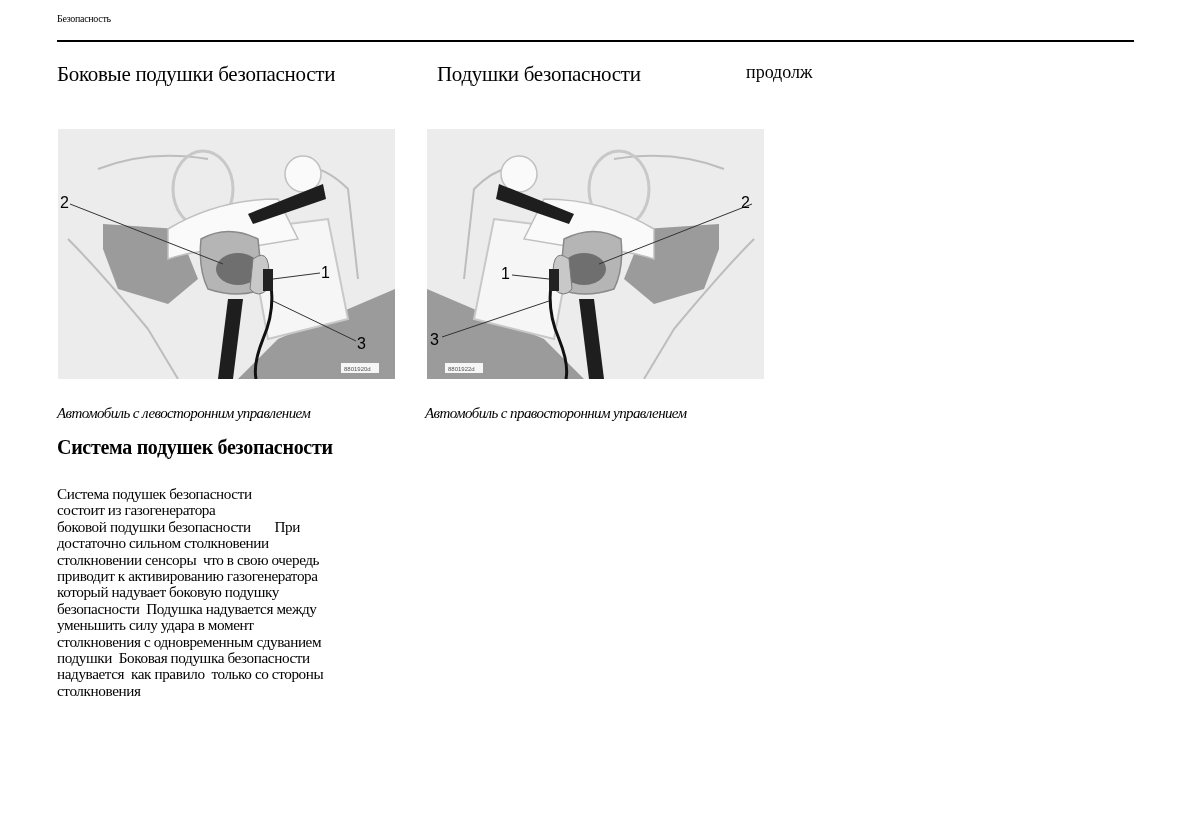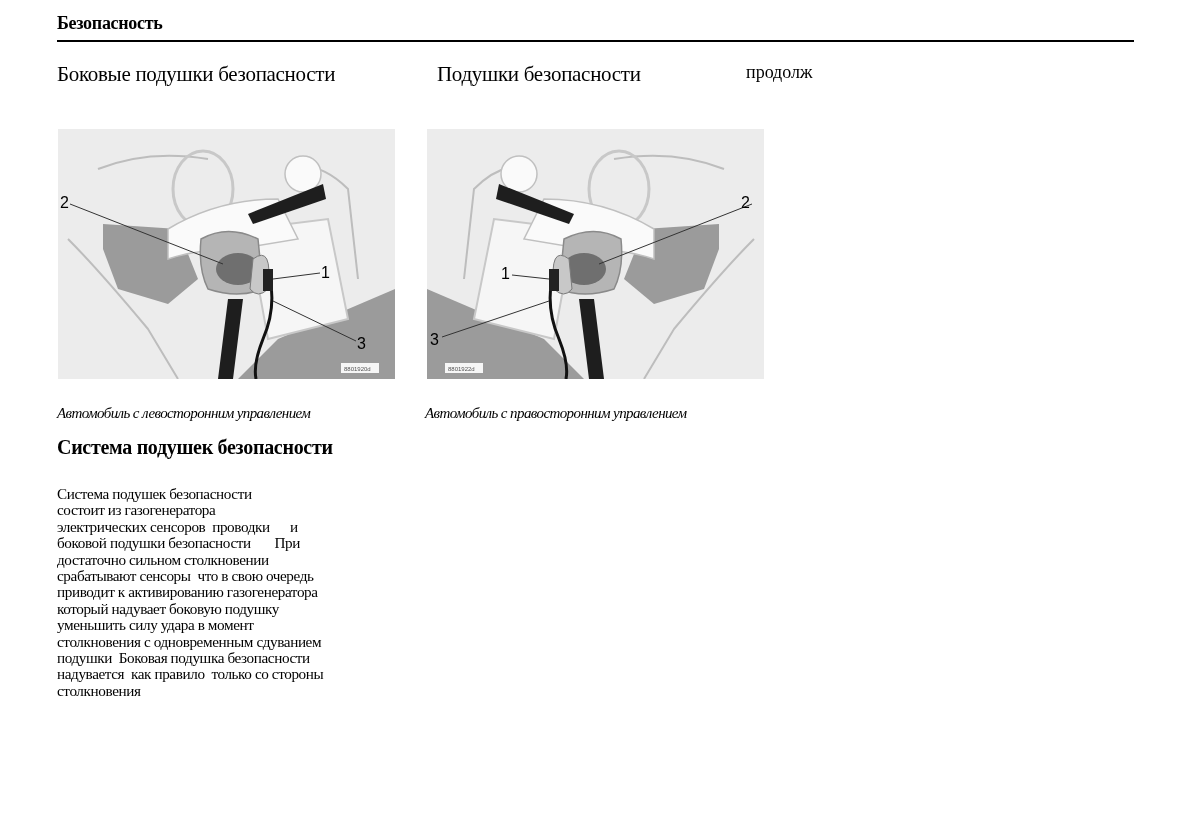--- a/index.html
+++ b/index.html
@@ -1,18 +1,18 @@
 <!DOCTYPE html>
 <html><head>
 <meta charset="utf-8">
 <style>
   html, body { margin:0; padding:0; background:#ffffff; }
   body { width:1190px; height:840px; position:relative; overflow:hidden;
          font-family:"Liberation Serif", "DejaVu Serif", serif; color:#000; }
-  .running-head { position:absolute; left:57px; top:13px; font-size:18px; font-weight:bold; letter-spacing:-0.3px; }
+  .running-head { position:absolute; left:57px; top:13px; font-size:10px; font-weight:normal; letter-spacing:-0.3px; }
   .rule { position:absolute; left:57px; top:40px; width:1077px; height:2px; background:#000; }
   .h1 { position:absolute; top:62px; font-size:21px; font-weight:normal; letter-spacing:-0.3px; white-space:nowrap; }
   .h-left { left:57px; }
   .h-right { left:437px; }
   .cont { position:absolute; left:746px; top:62px; font-size:18px; white-space:nowrap; }
   .figure { position:absolute; top:129px; width:337px; height:250px; background:#ececec; overflow:hidden; }
   .fig-left { left:58px; }
   .fig-right { left:427px; }
   .figure svg { width:100%; height:100%; display:block; }
   .caption { position:absolute; top:405px; font-size:15px; font-style:italic; letter-spacing:-0.6px; white-space:nowrap; }
@@ -100,24 +100,24 @@
 </div>
 
 <div class="caption cap-left">Автомобиль с левосторонним управлением</div>
 <div class="caption cap-right">Автомобиль с правосторонним управлением</div>
 
 <div class="h2">Система подушек безопасности</div>
 
 <div class="body-text">
   <div>Система подушек безопасности</div>
   <div>состоит из газогенератора</div>
-  <div>электрических сенсоров  проводки      и</div>
   <div>боковой подушки безопасности       При</div>
   <div>достаточно сильном столкновении</div>
-  <div>срабатывают сенсоры  что в свою очередь</div>
+  <div>столкновении сенсоры  что в свою очередь</div>
   <div>приводит к активированию газогенератора</div>
   <div>который надувает боковую подушку</div>
+  <div>безопасности  Подушка надувается между</div>
   <div>уменьшить силу удара в момент</div>
   <div>столкновения с одновременным сдуванием</div>
   <div>подушки  Боковая подушка безопасности</div>
   <div>надувается  как правило  только со стороны</div>
   <div>столкновения</div>
 </div>
 
 </body></html>

